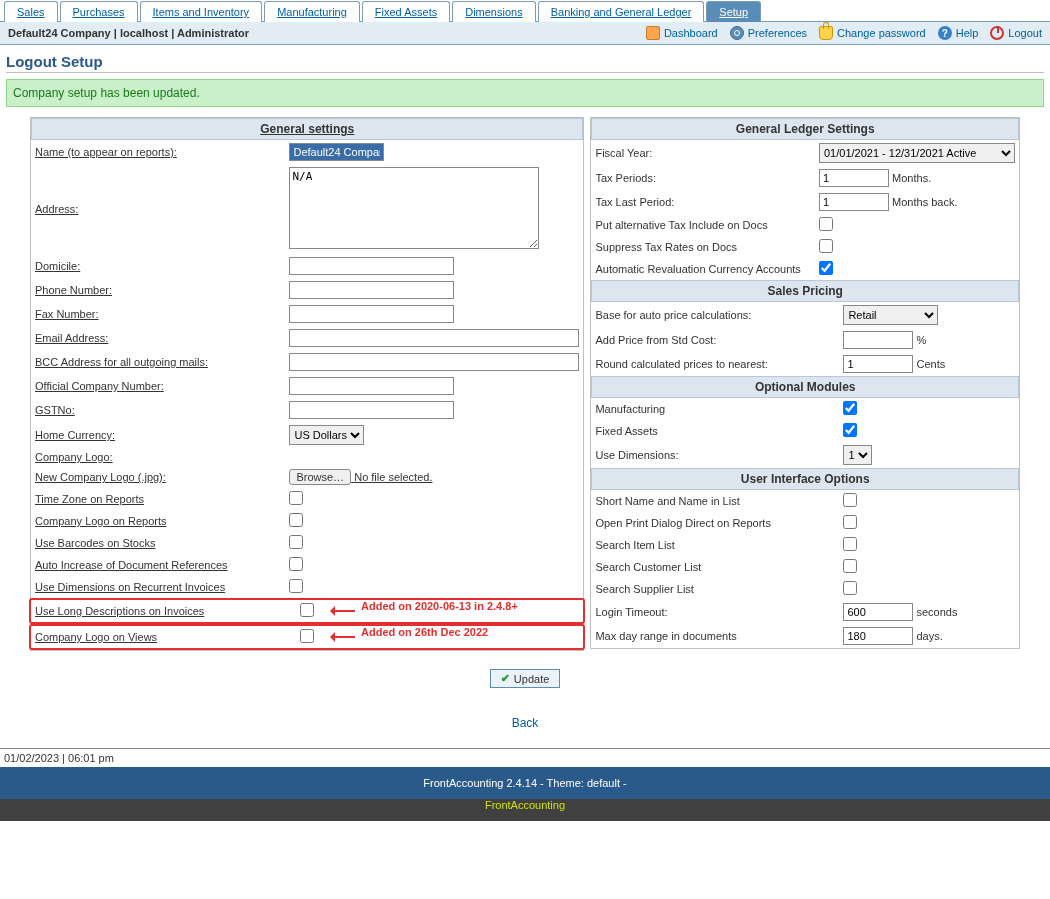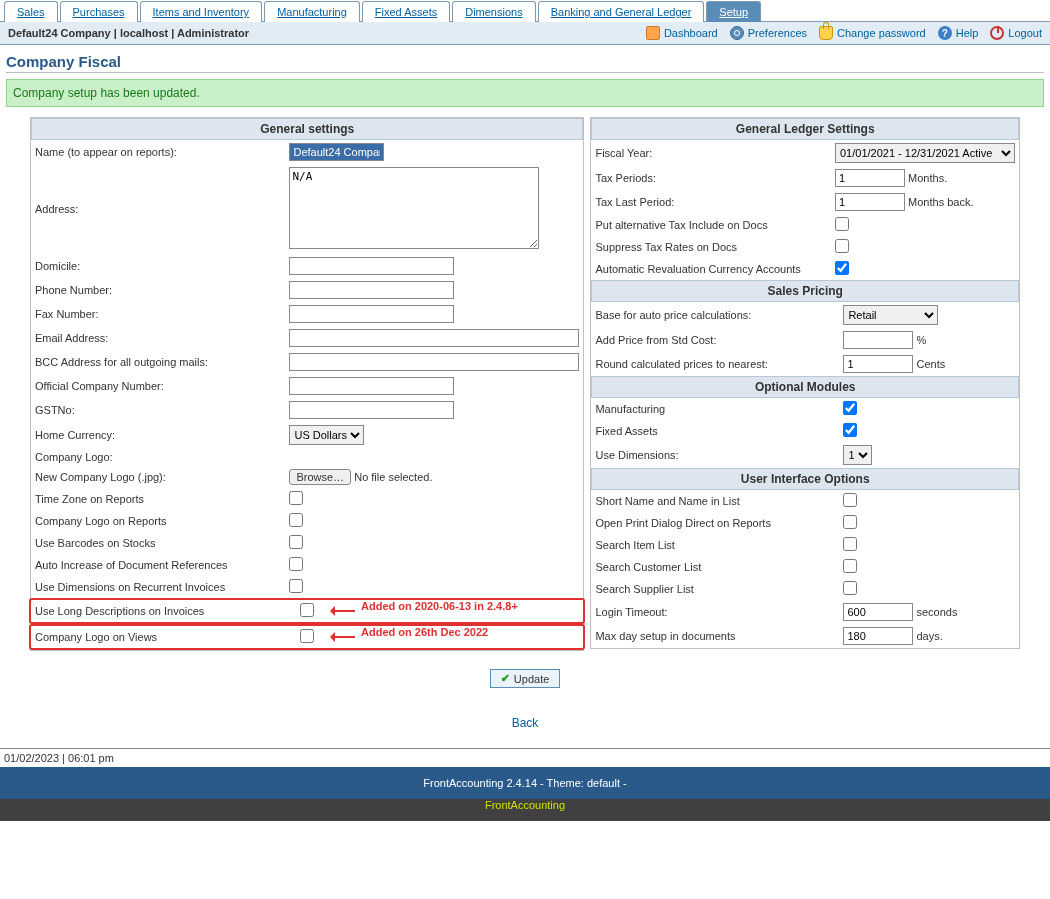--- a/index.html
+++ b/index.html
@@ -75,21 +75,21 @@
   .columns {
     display: flex;
     gap: 6px;
     padding: 0 30px;
     align-items: flex-start;
   }
   .panel {
     border: 1px solid #c0c0c0;
     background: #fff;
   }
-  .panel.left { width: 555px; }
+  .panel.left { width: 555px; text-decoration: underline; }
   .panel.right { width: 430px; }
   .section-hdr {
     background: #dde6ef;
     border: 1px solid #b8c8d8;
     font-weight: bold;
     text-align: center;
     padding: 3px;
     font-size: 12px;
     color: #333;
   }
@@ -116,21 +116,21 @@
     border: 1px solid #888;
     width: 250px;
     height: 82px;
     resize: both;
     padding: 2px;
   }
   input.w-med { width: 165px; }
   input.w-long { width: 290px; }
   input.w-sm { width: 70px; }
   select { font-size: 11px; border:1px solid #888; background:#f0f0f0; height:20px; }
-  select.fy { width: 180px; }
+  select.fy { width: 196px; }
   .file-btn {
     display:inline-block; border:1px solid #888; background:#f0f0f0;
     padding:1px 6px; font-size:11px; cursor:pointer; border-radius:3px;
   }
   .highlight-box {
     border: 2px solid #e03030;
     border-radius: 3px;
     margin: 0 -2px;
   }
   .annot {
@@ -211,21 +211,21 @@
         <span class="i-help">?</span>
         <span>Help</span>
       </span>
     <span class="link">
         <span class="i-logout"></span>
         <span>Logout</span>
       </span>
   </span>
 </div>
 
-<h1 class="page-title">Company Fiscal</h1>
+<h1 class="page-title">Logout Setup</h1>
 
 <div class="flash">Company setup has been updated.</div>
 
 <div class="columns">
 
   <div class="panel left">
     <div class="section-hdr">General settings</div>
     <table class="form">
       <tbody>
           <tr>
@@ -430,21 +430,21 @@
       <tr>
             <td class="label">Search Supplier List</td>
           <td><input type="checkbox" style=""></td>
           </tr>
       <tr>
             <td class="label">Login Timeout:</td>
           <td><input type="text" class="w-sm" value="600" style="">
               <span>seconds</span></td>
           </tr>
       <tr>
-            <td class="label">Max day setup in documents</td>
+            <td class="label">Max day range in documents</td>
           <td><input type="text" class="w-sm" value="180" style="">
               <span>days.</span></td>
           </tr>
     </tbody>
       </table>
   </div>
 </div>
 
 <div class="update-row">
   <span class="update-btn">

